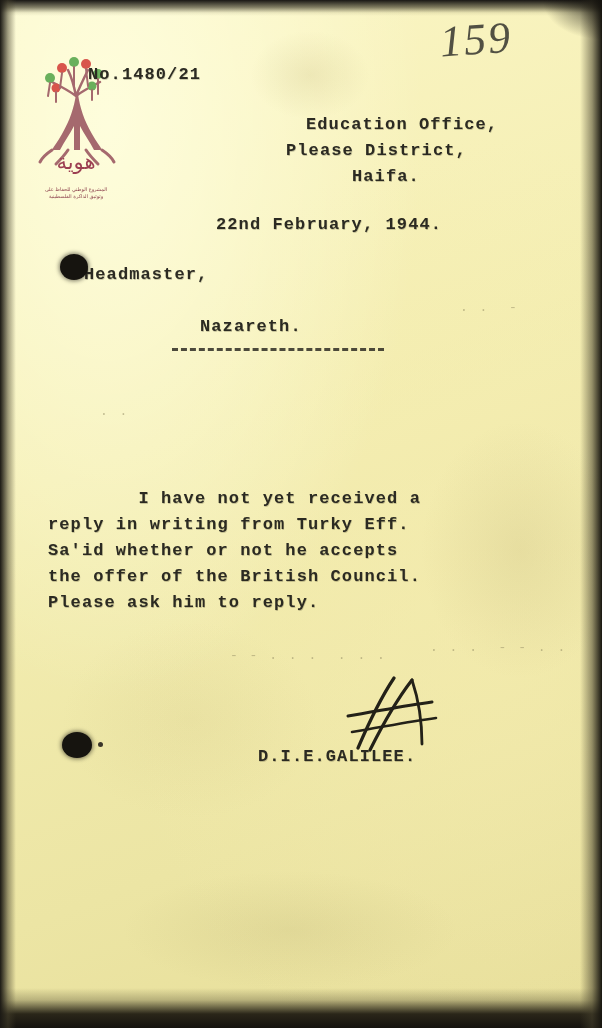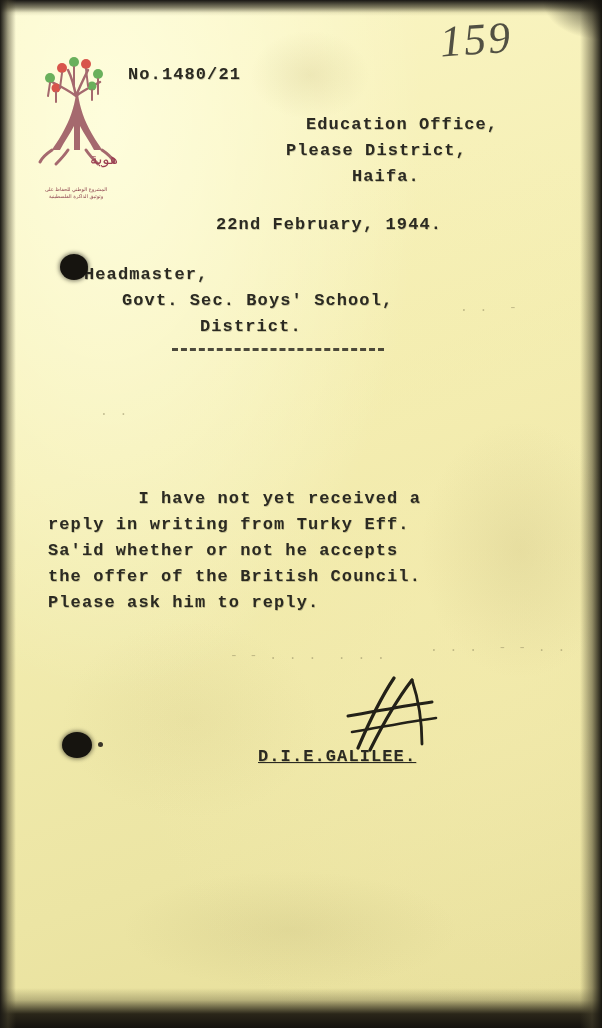--- a/index.html
+++ b/index.html
@@ -84,21 +84,21 @@
     font-family: "Liberation Serif", serif;
     font-size: 44px;
     font-style: italic;
     color: #3b3a33;
     letter-spacing: 2px;
     transform: rotate(-4deg);
     opacity: 0.88;
   }
 
   
-  .ref-no { left: 88px; top: 62px; margin-left: 40px; }
+  .ref-no { left: 88px; top: 62px; }
 
   
   .hdr1 { left: 306px; top: 112px; text-align: center; }
   .hdr2 { left: 286px; top: 138px; }
   .hdr3 { left: 352px; top: 164px; text-align: center; }
   .date { left: 216px; top: 212px; }
 
   
   .addr1 { left: 84px; top: 262px; }
   .addr2 { left: 122px; top: 288px; }
@@ -111,21 +111,21 @@
     width: 212px;
     height: 0;
     border-top: 3px dashed #2f2d24;
     opacity: 0.85;
   }
 
   .subject { left: 170px; top: 420px; }
 
   .body-p { left: 48px; top: 486px; }
 
-  .signature-name { left: 258px; top: 744px; text-decoration: underline; }
+  .signature-name { left: 258px; top: 744px; }
 
   
   .sig-mark {
     position: absolute;
     left: 340px;
     top: 676px;
     width: 110px;
     height: 80px;
   }
 
@@ -173,23 +173,23 @@
     font-size: 5px;
     line-height: 7px;
     color: #8a3d4a;
     white-space: pre-line;
   }
   .logo-word {
     position: absolute;
     left: 34px;
     top: 150px;
     width: 84px;
-    text-align: right;
+    text-align: center;
     font-family: "DejaVu Sans", sans-serif;
-    font-size: 15px;
+    font-size: 21px;
     color: #9c3f52;
     letter-spacing: 1px;
   }
 </style>
 </head>
 <body>
 
 <div class="page">
 
   <div class="stain stain-a"></div>
@@ -226,22 +226,21 @@
 
   <div class="tw ref-no">No.1480/21</div>
 
   <div class="tw hdr1">Education Office,</div>
   <div class="tw hdr2">Please District,</div>
   <div class="tw hdr3">Haifa.</div>
 
   <div class="tw date">22nd February, 1944.</div>
 
   <div class="tw addr1">Headmaster,</div>
-  <div class="tw addr2">Govt. Sec. Boys' School,</div>
-  <div class="tw addr3">District.</div>
+  <div class="tw addr3">Nazareth.</div>
 
   <div class="rule"></div>
 
 
   <div class="tw body-p"><span>        I have not yet received a</span>
 <span>reply in writing from Turky Eff.</span>
 <span>Sa'id whether or not he accepts</span>
 <span>the offer of the British Council.</span>
 <span>Please ask him to reply.</span></div>
 

